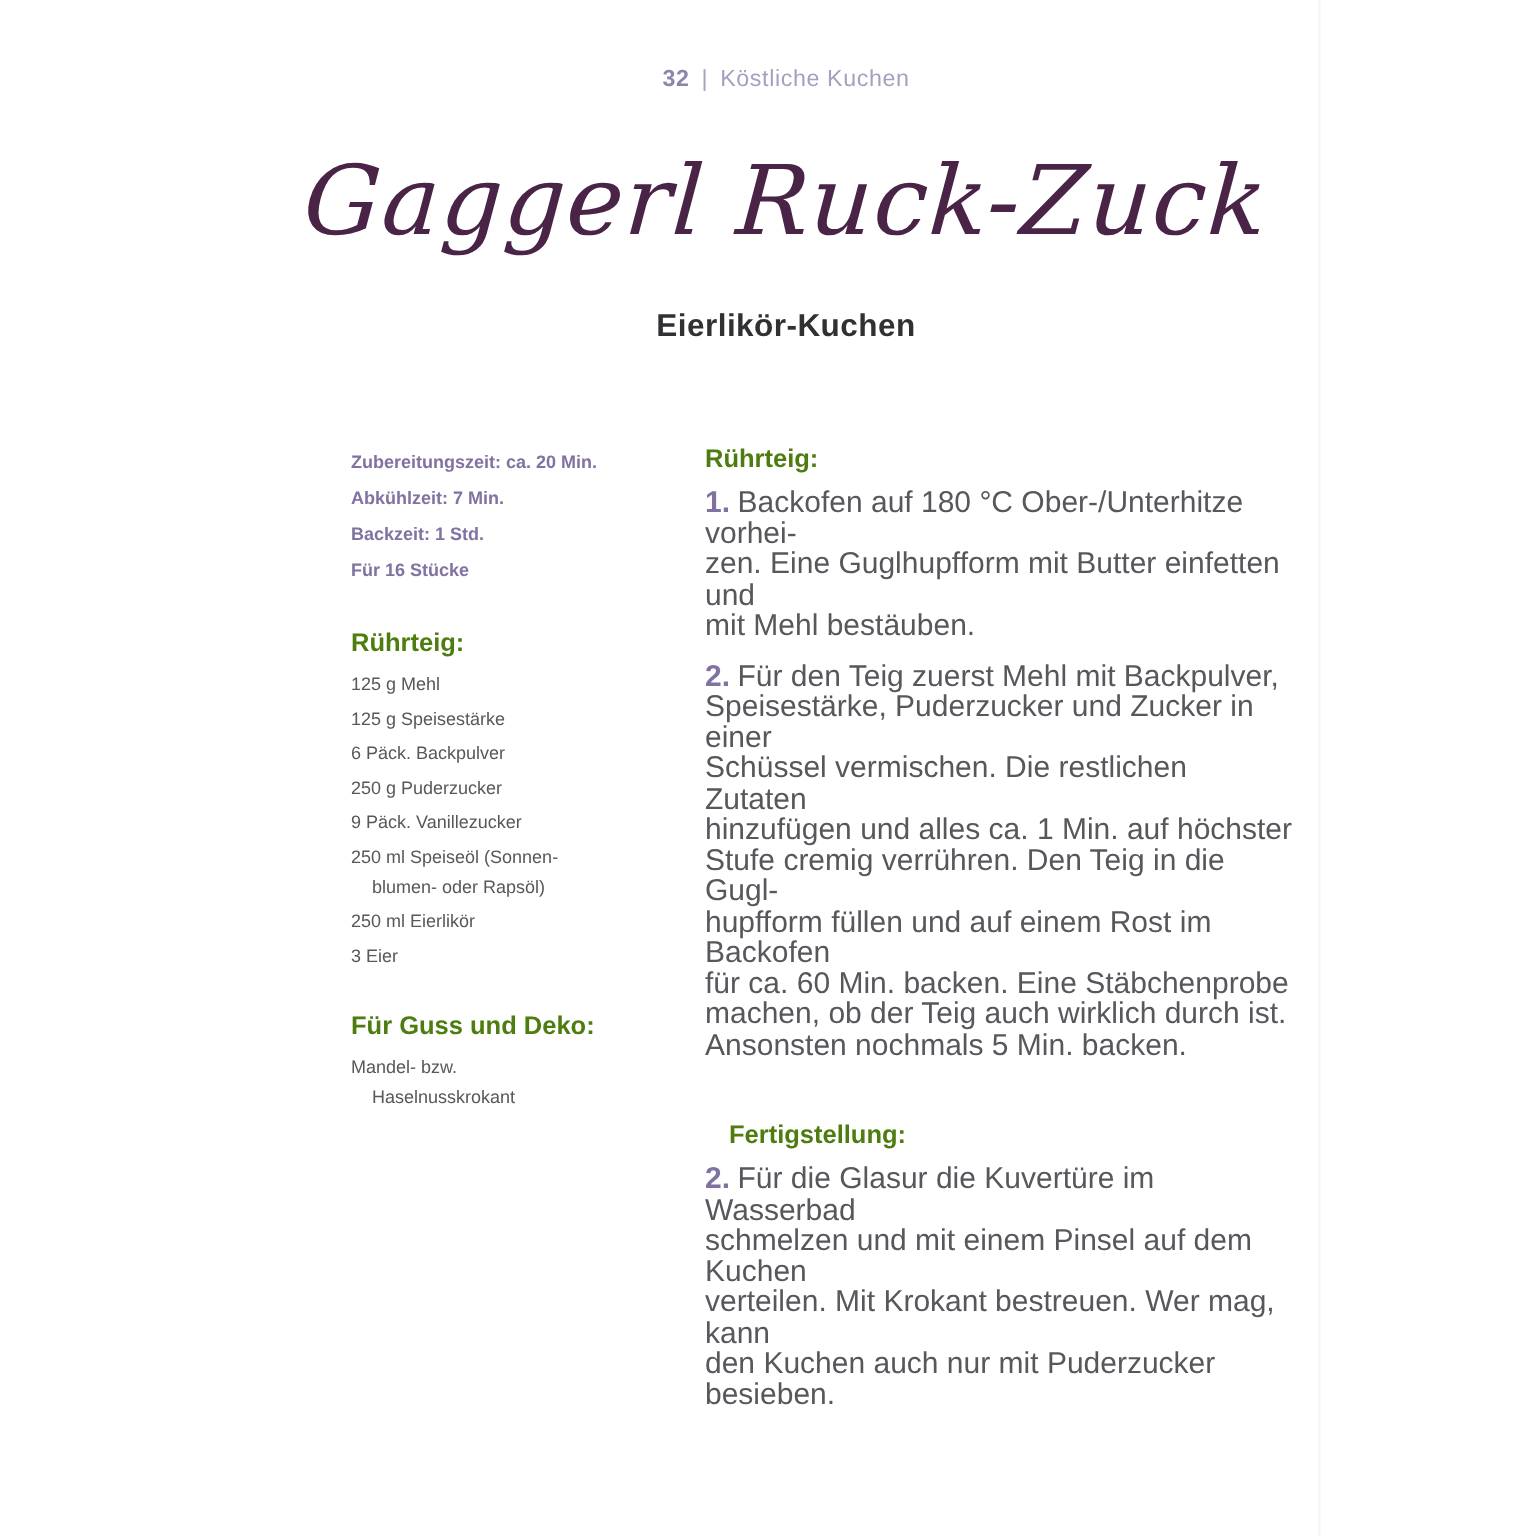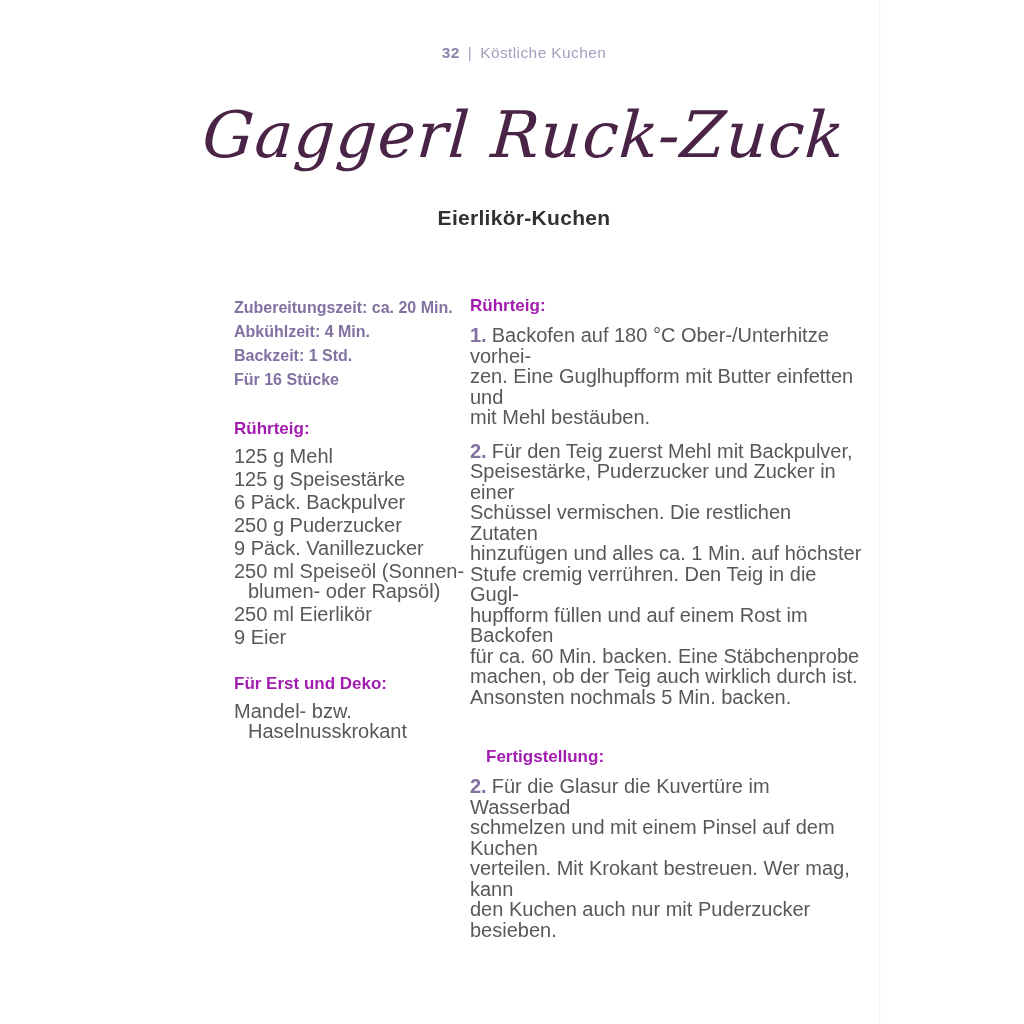--- a/index.html
+++ b/index.html
@@ -17,26 +17,26 @@
         font-family:"DejaVu Serif",serif;font-style:italic;font-weight:normal;
         font-size:64px;color:#4a2446;letter-spacing:1px;transform:skewX(-4deg);}
 
   .subtitle{position:absolute;top:206px;left:12px;width:1024px;text-align:center;
         font-size:21px;font-weight:bold;color:#313134;letter-spacing:.3px;}
 
   .columns{position:absolute;left:234px;top:296px;display:flex;}
   .col-left{width:236px;flex:0 0 236px;}
   .col-right{width:392px;flex:0 0 392px;}
 
-  .meta{color:#8172a2;font-weight:bold;font-size:16px;line-height:24px;}
+  .meta{color:#8172a2;font-weight:bold;font-size:12px;line-height:24px;}
 
-  .sec-heading{font-size:17px;font-weight:bold;color:#a21caf;line-height:20px;}
+  .sec-heading{font-size:17px;font-weight:bold;color:#4d7c0f;line-height:20px;}
   .col-left .sec-heading{margin-top:27px;}
   .ing-list{margin-top:7px;}
-  .ing-item{font-size:20px;color:#57585c;line-height:20px;margin-bottom:3px;
+  .ing-item{font-size:12px;color:#57585c;line-height:20px;margin-bottom:3px;
         white-space:pre-line;padding-left:14px;text-indent:-14px;}
 
   .col-right .sec-heading{margin-bottom:9px;}
   .step{margin:0 0 13px 0;font-size:20px;line-height:20.5px;color:#57585c;}
   .step .num{color:#8172a2;font-weight:bold;margin-right:5px;}
   .step .txt{white-space:pre-line;}
   .sec-block2{margin-top:40px;margin-left:16px;}
 </style>
 </head>
 <body>
@@ -49,39 +49,39 @@
   </div>
 
   <div class="title">Gaggerl Ruck-Zuck</div>
   <div class="subtitle">Eierlikör-Kuchen</div>
 
   <div class="columns">
 
     <div class="col-left">
       <div class="meta">
         <div>Zubereitungszeit: ca. 20 Min.</div>
-        <div>Abkühlzeit: 4 Min.</div>
+        <div>Abkühlzeit: 7 Min.</div>
         <div>Backzeit: 1 Std.</div>
         <div>Für 16 Stücke</div>
       </div>
 
       <div class="sec-heading">Rührteig:</div>
       <div class="ing-list">
         <div class="ing-item">125 g Mehl</div>
         <div class="ing-item">125 g Speisestärke</div>
         <div class="ing-item">6 Päck. Backpulver</div>
         <div class="ing-item">250 g Puderzucker</div>
         <div class="ing-item">9 Päck. Vanillezucker</div>
         <div class="ing-item">250 ml Speiseöl (Sonnen-
 blumen- oder Rapsöl)</div>
         <div class="ing-item">250 ml Eierlikör</div>
-        <div class="ing-item">9 Eier</div>
+        <div class="ing-item">3 Eier</div>
       </div>
 
-      <div class="sec-heading">Für Erst und Deko:</div>
+      <div class="sec-heading">Für Guss und Deko:</div>
       <div class="ing-list">
         <div class="ing-item">Mandel- bzw.
 Haselnusskrokant</div>
       </div>
     </div>
 
     <div class="col-right">
       <div class="sec-heading">Rührteig:</div>
       <p class="step">
         <span class="num">1.</span><span class="txt">Backofen auf 180 °C Ober-/Unterhitze vorhei-

